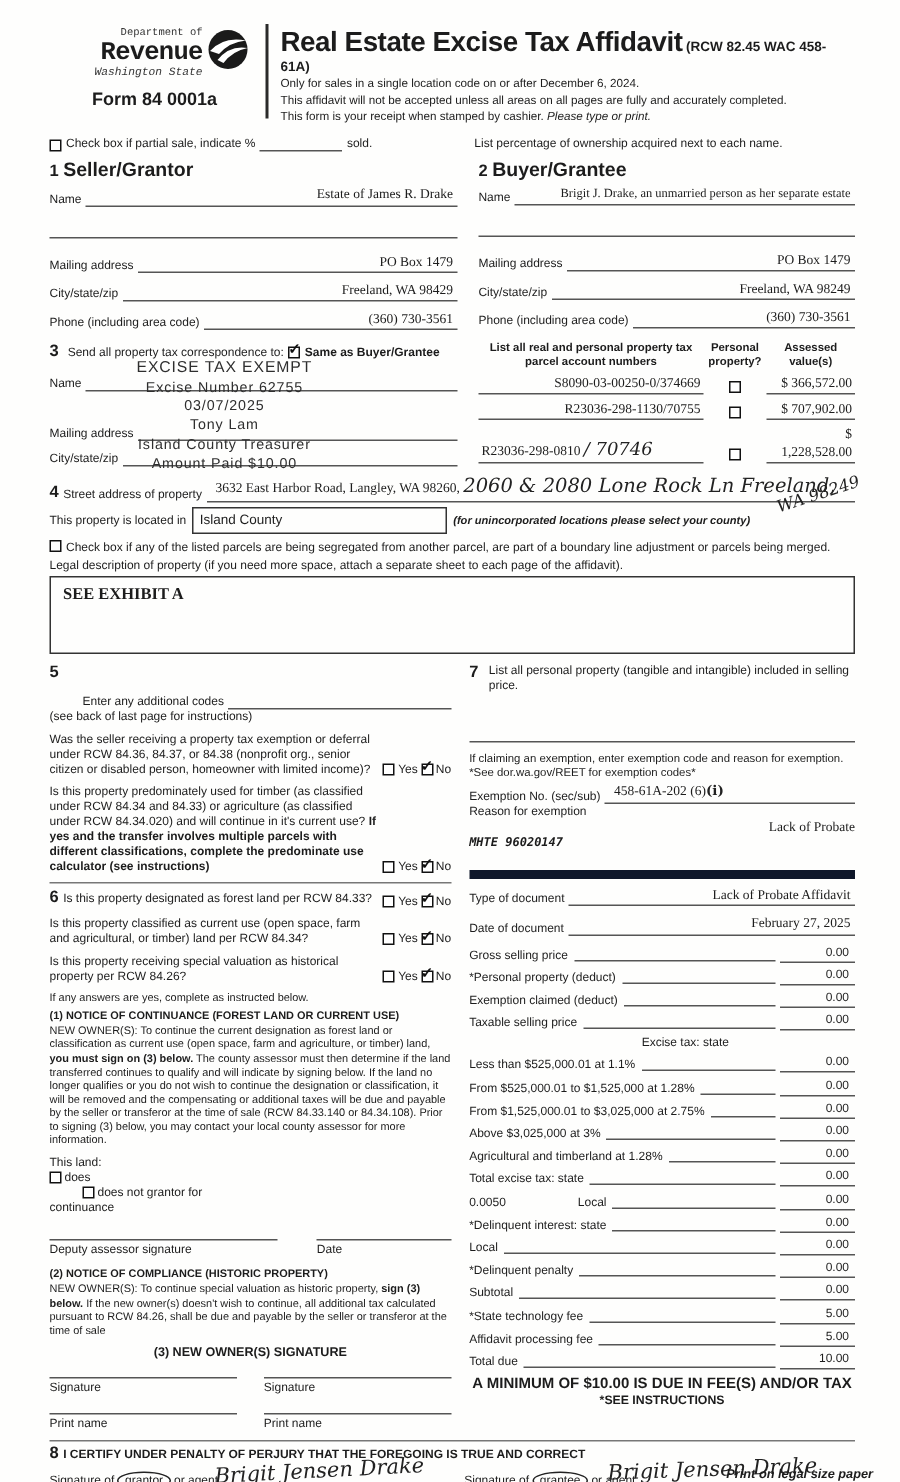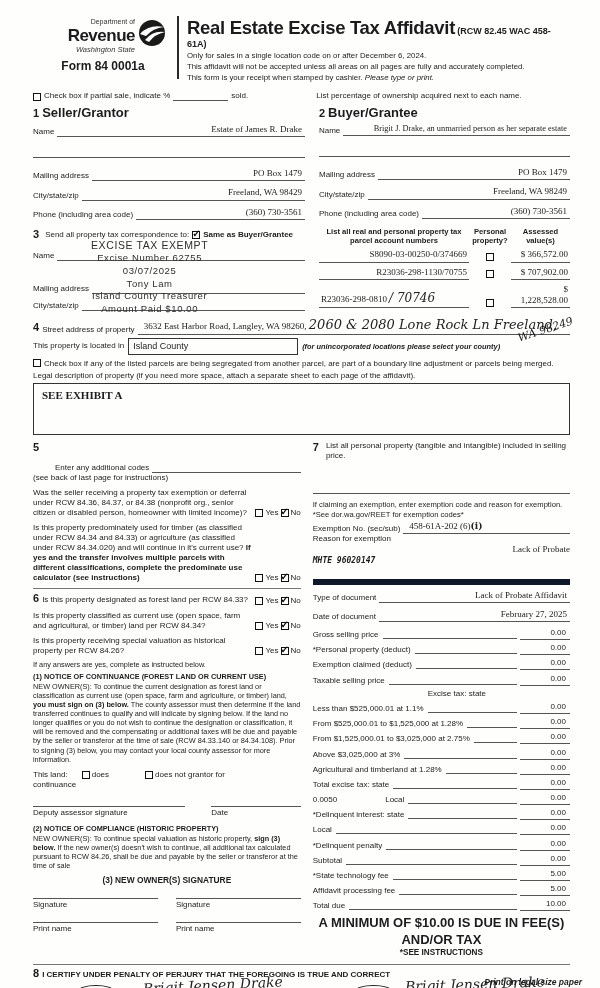--- a/index.html
+++ b/index.html
@@ -12,21 +12,21 @@
   }
   .bold { font-weight:bold; }
   .it { font-style:italic; }
   .typed { font-family:"Liberation Serif", serif; font-size:9px;text-align:right; }
   .hw { font-family:"DejaVu Serif", serif; font-style:italic; font-size:12px; color:#222; white-space:nowrap; }
   .hw-print { font-family:"DejaVu Serif", serif; font-size:10px; letter-spacing:2px; color:#222; white-space:nowrap; }
 
   
   .hdr { display:flex; align-items:stretch; margin-bottom:8px; }
   .logo-block { width:140px; flex-shrink:0; padding-top:6px; text-align:center; }
-  .logo-top { display:flex; justify-content:flex-end; align-items:flex-start; padding-right:6px; }
+  .logo-top { display:flex; justify-content:flex-end; align-items:flex-start; padding-right:6px;font-family:Liberation Mono, monospace; }
   .logo-words { text-align:right; margin-right:2px; }
   .dept-small { font-size:7px; color:#333; }
   .dept-name { font-size:17px; font-weight:bold; letter-spacing:-0.5px; line-height:1; }
   .dept-state { font-size:7.5px; font-style:italic; color:#333; margin-top:1px; }
   .form-no { font-size:12px; font-weight:bold; margin-top:5px; text-align:center; }
   .hdr-div { width:2px; background:#2a2a2a; margin:4px 8px 4px 4px; }
   .title-block { padding-top:4px; }
   .title-main { font-size:18.5px; font-weight:bold; letter-spacing:-0.3px; }
   .title-ref { font-size:9px; font-weight:bold; }
   .intro { font-size:7.8px; margin-top:1px; }
@@ -85,21 +85,21 @@
   .sigpair .sigcol { flex:1; border-top:1px solid #555; padding-top:1px; }
 
   
   .taxrow { display:flex; align-items:flex-end; justify-content:flex-end; margin-top:3.2px; }
   .taxlbl { white-space:nowrap; text-align:right; }
   .taxfill { flex:1; min-width:12px; border-bottom:1px solid #555; margin:0 3px 1px 4px; }
   .taxval { width:50px; text-align:right; border-bottom:1px solid #555; padding:0 4px 1px 0; }
   .taxhdr { margin-right:84px; font-weight:normal; }
   .taxpfx { margin-right:48px; }
 
-  .min-note { text-align:center; font-weight:bold; font-size:13px; margin-top:4px; }
+  .min-note { text-align:center; font-weight:bold; font-size:10px; margin-top:4px; }
   .see-instr { text-align:center; font-weight:bold; font-size:8.2px; }
 
   
   .s8 { margin-top:6px; border-top:1px solid #777; padding-top:2px; }
   .s8row { display:flex; gap:16px; }
   .s8col { flex:1; }
   .circled { border:1.5px solid #222; border-radius:50%; padding:0 4px 1px 4px; }
   .sigline { position:relative; }
   .sigline .hw { position:absolute; left:110px; top:-8px; font-size:14px; transform:rotate(-3deg); }
   .sigline2 .hw { position:absolute; left:95px; top:-9px; font-size:14px; transform:rotate(-2deg); }
@@ -337,21 +337,21 @@
           <span class="ynline">
             <span class="cb"></span>
               <span>Yes</span>
             <span class="cb checked"></span>
               <span>No</span>
           </span>
         </div>
         <div class="para">If any answers are yes, complete as instructed below.</div>
         <div class="para bold" style="margin-top:3px;">(1) NOTICE OF CONTINUANCE (FOREST LAND OR CURRENT USE)</div>
         <div class="para" style="margin-top:1px;"><span>NEW OWNER(S): To continue the current designation as forest land or classification as current use (open space, farm and agriculture, or timber) land, </span><span class="bold">you must sign on (3) below.</span><span> The county assessor must then determine if the land transferred continues to qualify and will indicate by signing below. If the land no longer qualifies or you do not wish to continue the designation or classification, it will be removed and the compensating or additional taxes will be due and payable by the seller or transferor at the time of sale (RCW 84.33.140 or 84.34.108). Prior to signing (3) below, you may contact your local county assessor for more information.</span></div>
-        <div style="display:flex;gap:14px;margin-top:6px;align-items:flex-start;">
+        <div style="display:flex;margin-top:6px;align-items:flex-start;flex-direction:column;">
           <span>This land:</span>
           <span class="ynline">
               <span class="cb"></span>
               <span>does</span>
             </span>
           <span class="ynline" style="margin-left:22px;">
               <span class="cb"></span>
               <span>does not grantor for</span>
             </span>
         </div>

